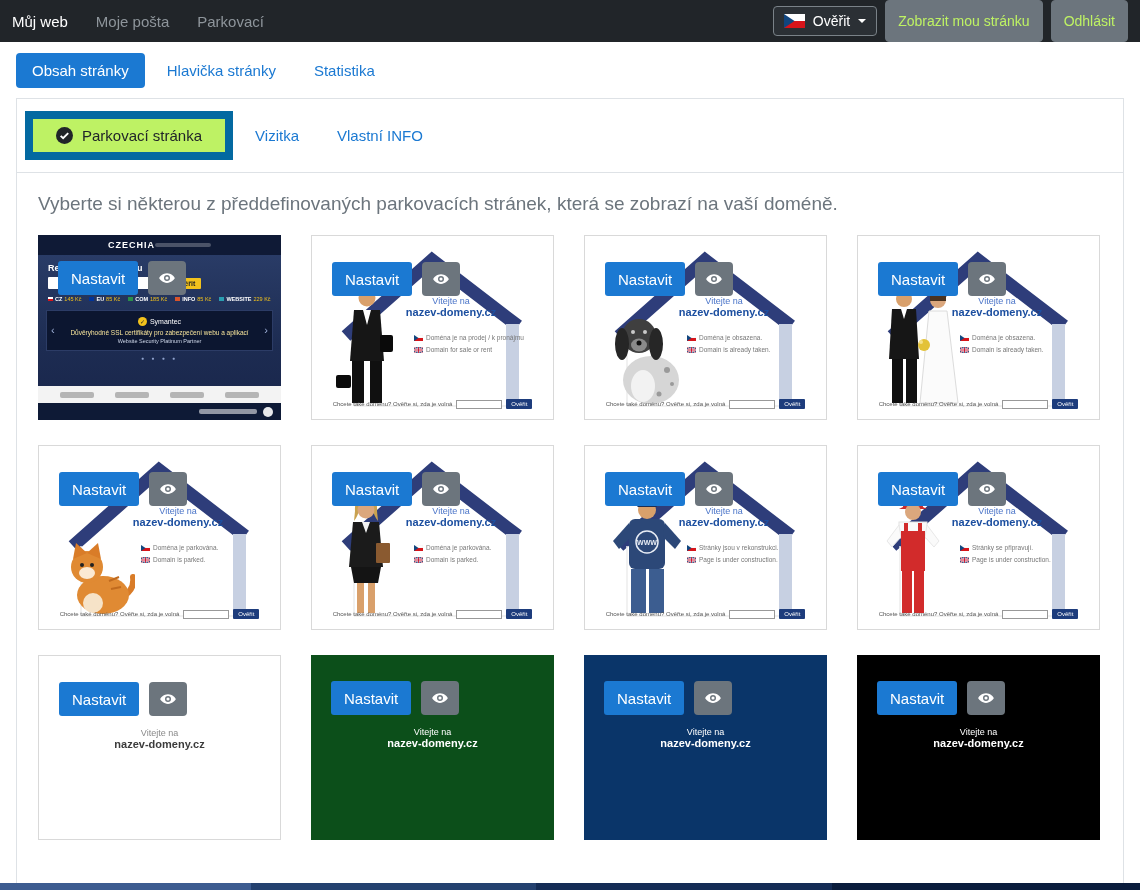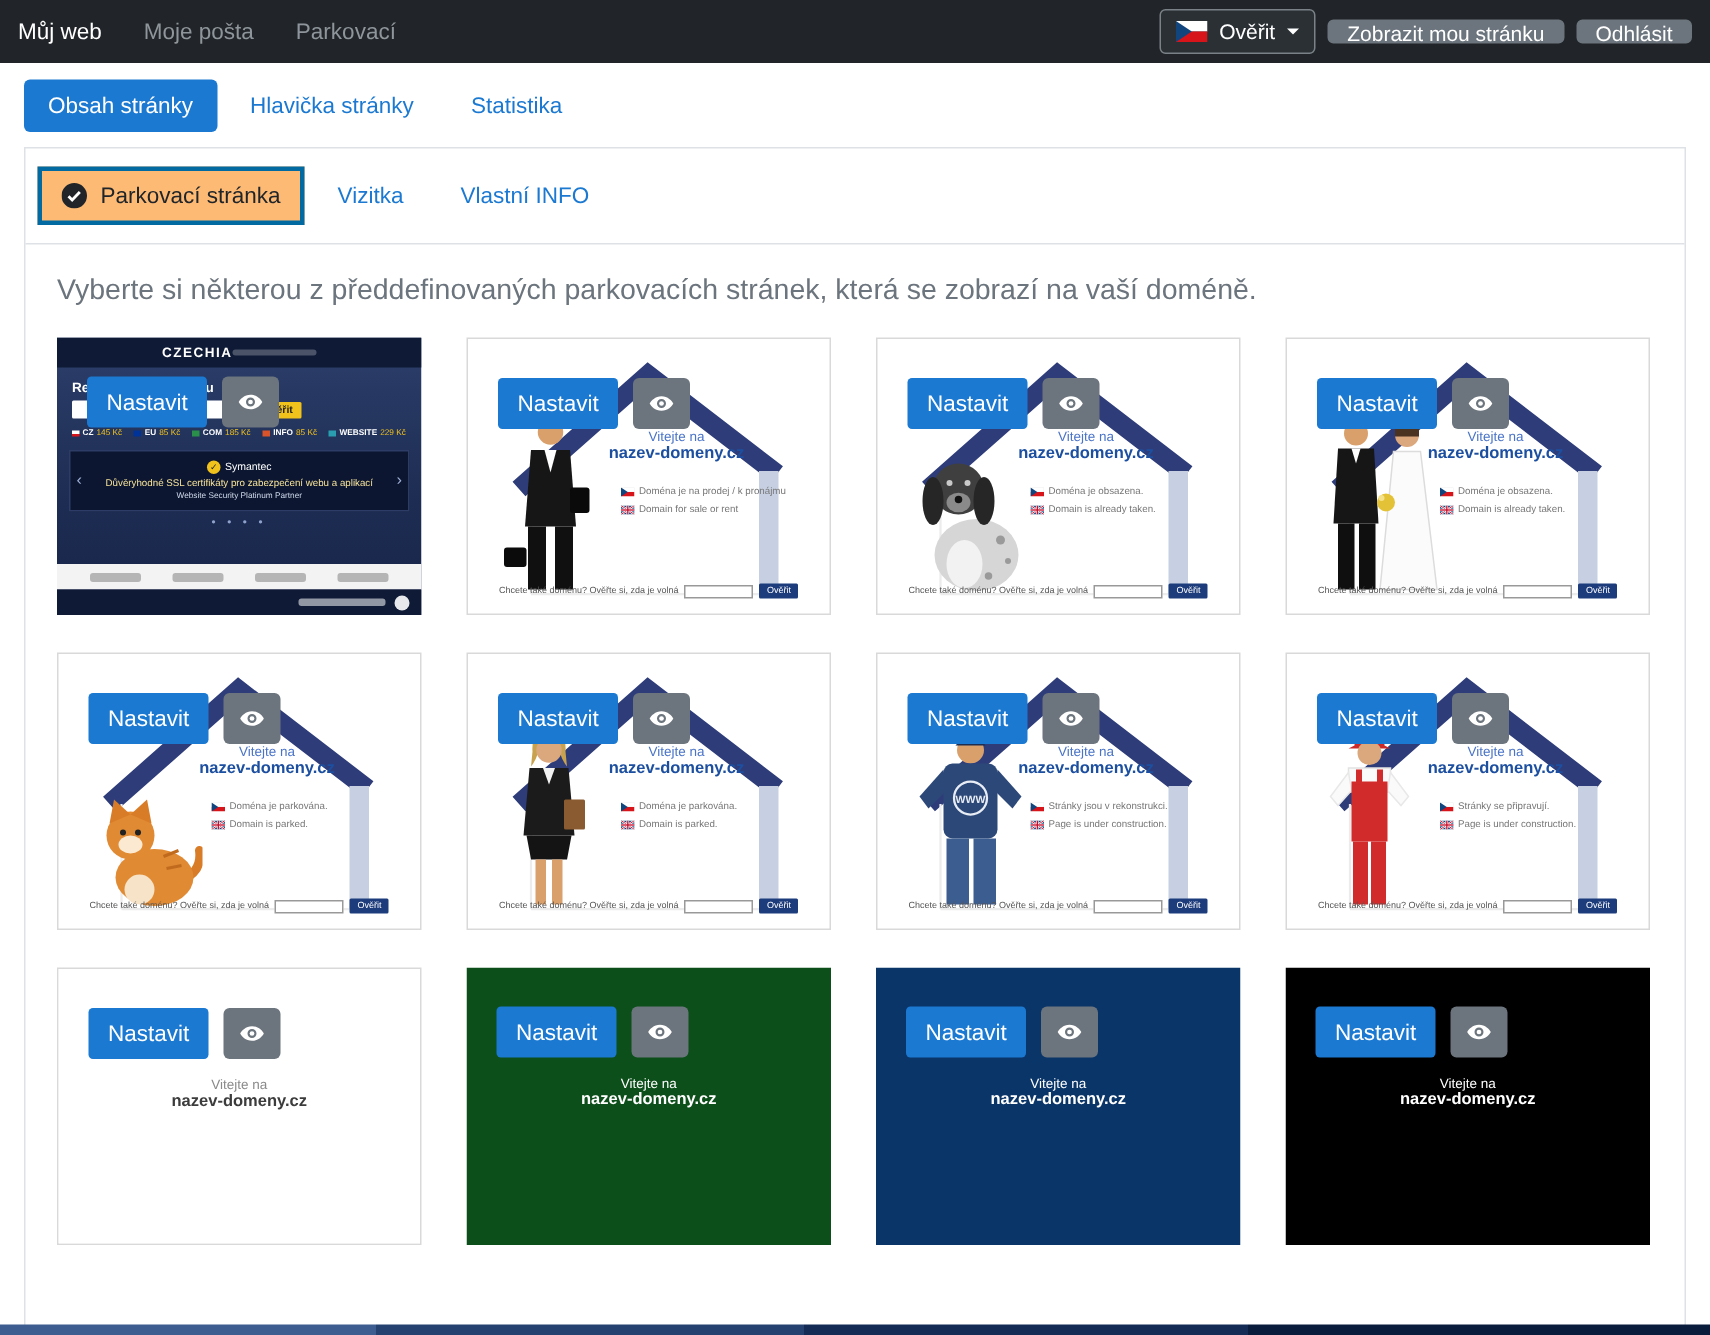--- a/index.html
+++ b/index.html
@@ -12,35 +12,35 @@
   .brand { color:#fff; font-size:18px; font-weight:600; margin:0 28px 0 4px; white-space:nowrap; cursor:default; }
   .topnav { display:flex; gap:28px; align-items:flex-start; }
   .topnav .nav-item { font-size:15px; color:#8e959b; cursor:pointer; }
   .topnav .nav-item.active { color:#fff; }
   .top-right { margin-left:auto; display:flex; gap:8px; align-items:center; }
   .btn { font-family:inherit; cursor:pointer; }
   .btn-lang { display:flex; align-items:center; gap:8px; background:#2b3035; border:1px solid #7a8288;
               color:#fff; font-size:14px; padding:0 10px; height:30px; border-radius:4px; }
   .caret-down { width:0; height:0; border-left:4px solid transparent; border-right:4px solid transparent;
                 border-top:4px solid #fff; display:inline-block; }
-  .btn-gray { background:#6c757d; border:1px solid #6c757d; color:#ffffff; font-size:14px;
-              padding:0 12px; height:16px; border-radius:4px; }
+  .btn-gray { background:#6c757d; border:1px solid #6c757d; color:#bef264; font-size:14px;
+              padding:0 12px; height:42px; border-radius:4px; }
 
   
   .tabs1 { position:absolute; top:42px; left:0; right:0; height:56px; display:flex;
            align-items:center; padding:0 16px; gap:6px; background:#fff; }
   .tab1 { font-size:15px; color:#1b79d2; padding:9px 16px; border-radius:4px; cursor:pointer; background:transparent; border:none; }
   .tab1.active { background:#1b79d2; color:#fff; }
 
   
   .panel { position:absolute; top:98px; left:16px; width:1108px; bottom:0; background:#fff;
            border:1px solid #dee2e6; border-bottom:none; }
   .tabs2 { display:flex; align-items:center; padding:12px 8px; gap:6px; border-bottom:1px solid #dee2e6; }
-  .tab2-active { display:flex; align-items:center; gap:9px; border:3px solid #0369a1;
-                 padding:8px 13px; font-size:15px; color:#212529; cursor:pointer; background:#fdba74; }
+  .tab2-active { display:flex; align-items:center; gap:9px; border:8px solid #0369a1;
+                 padding:8px 23px; font-size:15px; color:#212529; cursor:pointer; background:#bef264; }
   .tab2 { color:#1b79d2; font-size:15px; padding:10px 16px; cursor:pointer; background:transparent; border:none; }
   .intro { font-size:19px; color:#6c757d; padding:20px 21px 4px; }
 
   
   .grid { display:grid; grid-template-columns:repeat(4,243px); gap:25px 30px; padding:16px 21px 20px; }
   .card { position:relative; width:243px; height:185px; background:#fff; overflow:hidden; }
   .card.bordered { border:1px solid #d9d9d9; }
   .overlay { position:absolute; top:26px; left:20px; display:flex; gap:10px; z-index:3; }
   .btn-set { background:#1b79d2; color:#fff; border:none; font-size:15px; padding:7px 13px; border-radius:3px; }
   .btn-eye { background:#6c757d; border:none; width:38px; height:34px; border-radius:4px;

